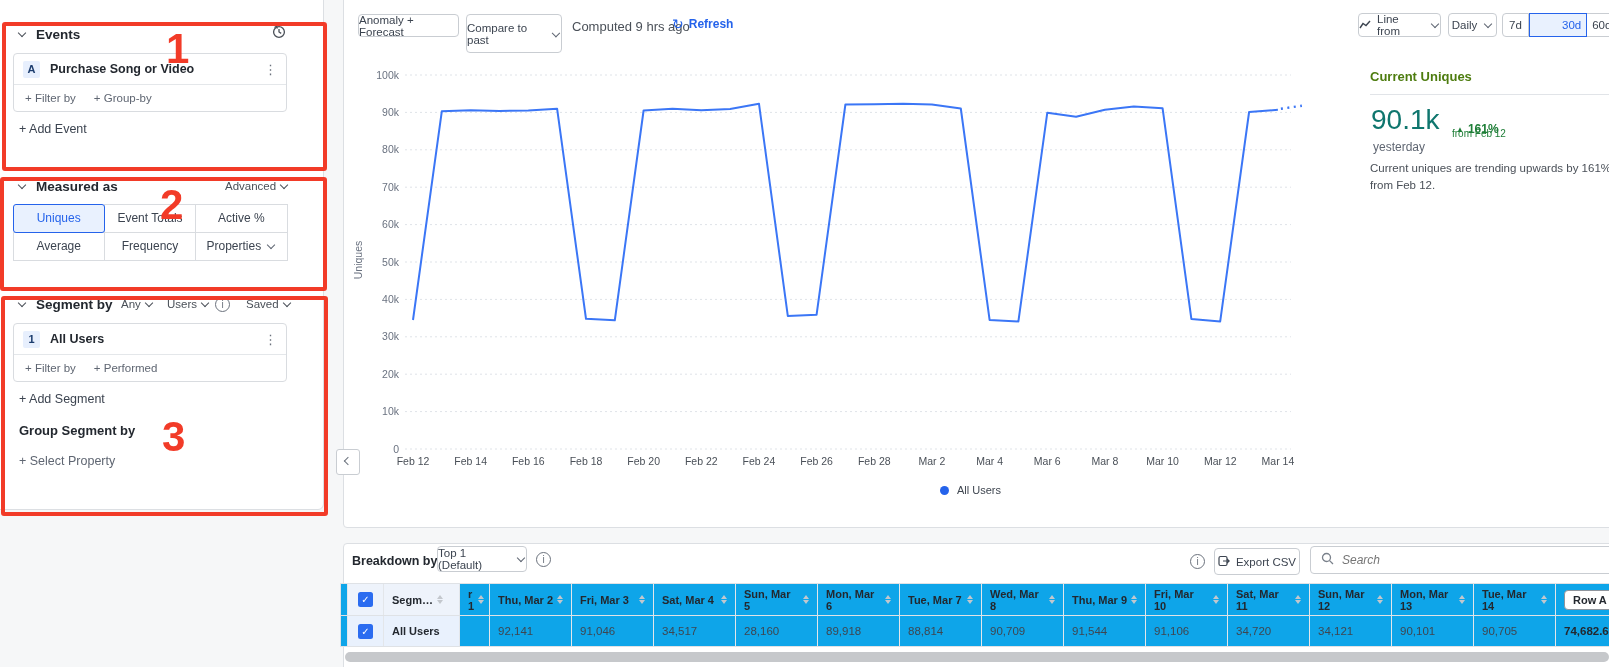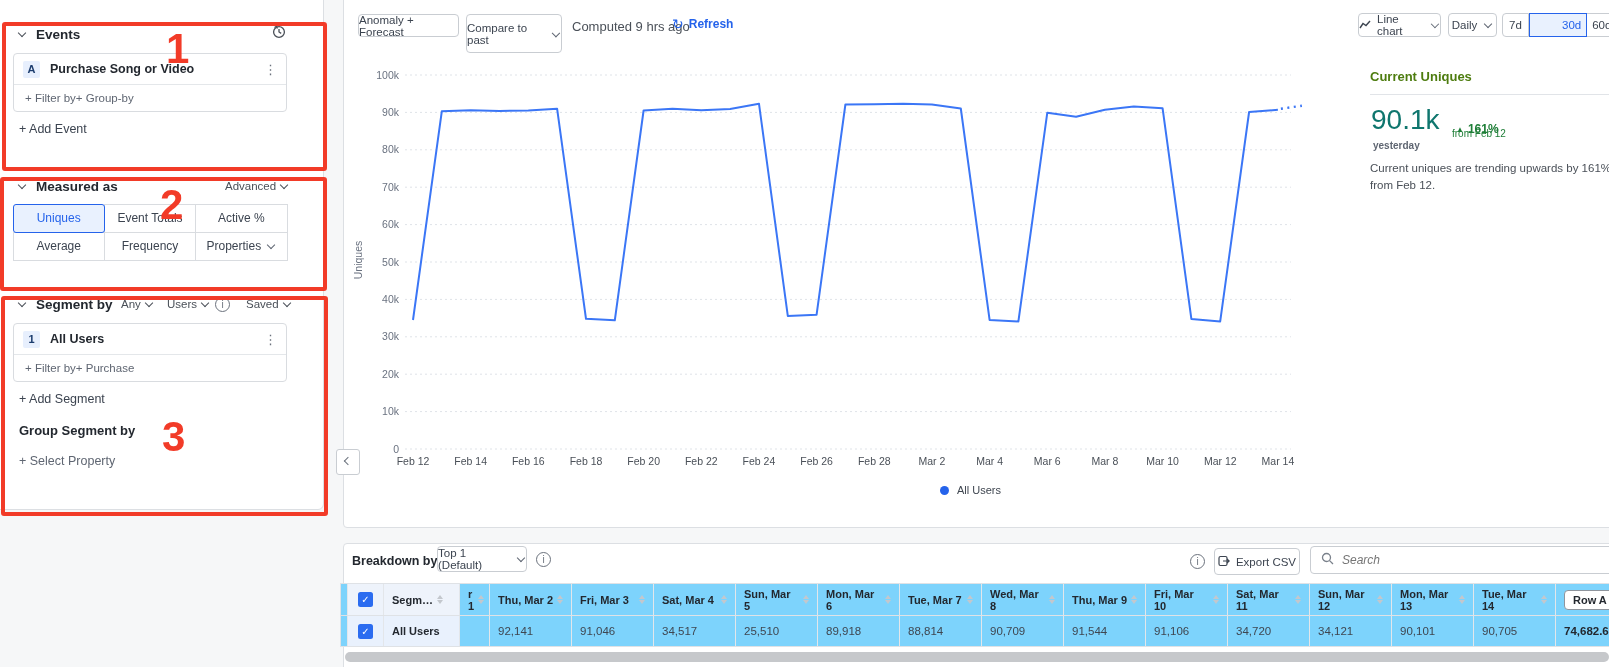--- a/index.html
+++ b/index.html
@@ -20,21 +20,21 @@
   .sec-head { position:absolute; left:26px; display:flex; align-items:center; gap:9px;
     font-size:13.5px; font-weight:bold; color:#23282f; }
   .sec-head .chev { color:#4a5058; margin-top:-2px; }
   .builder-card { position:absolute; left:22px; width:274px; background:#fff;
     border:1px solid #d9dce0; border-radius:4px; }
   .builder-row1 { display:flex; align-items:center; gap:10px; height:31px; padding:0 9px;
     border-bottom:1px solid #e4e7ea; }
   .badge { width:17px; height:17px; background:#e7effd; color:#1c3d6e; font-size:11px;
     font-weight:bold; display:flex; align-items:center; justify-content:center; border-radius:2px; }
   .builder-name { flex:1; font-size:12.5px; font-weight:bold; color:#23282f; }
-  .builder-row2 { display:flex; align-items:center; height:26px; padding:0 11px;
+  .builder-row2 { display:flex; align-items:center; gap:18px; height:26px; padding:0 11px;
     font-size:11.5px; color:#5f6672; }
   .link-plain { font-size:12.5px; color:#3c4450; }
   .gray-link { color:#5f6672; font-size:12.5px; }
 
   
   #measured-grid { position:absolute; left:22px; top:215px; width:274px;
     display:grid; grid-template-columns:1fr 1fr 1fr; }
   .mcell { height:29px; border:1px solid #d9dce0; margin:-0.5px; display:flex;
     align-items:center; justify-content:center; font-size:12px; color:#3c4450; background:#fff; gap:5px; }
   .mcell.selected { border:1.5px solid #2563eb; background:#e9f1fe; color:#2563eb; z-index:2; border-radius:3px; }
@@ -61,21 +61,21 @@
   #interval-group { position:absolute; left:1502px; top:13px; display:flex; }
   .seg-btn { min-width:27px; padding:0 5px; height:24px; display:flex; align-items:center; justify-content:center;
     background:#fff; border:1px solid #c9cdd2; border-left-width:0; font-size:11.5px; color:#3c4450; }
   .seg-btn:first-child { border-left-width:1px; border-radius:4px 0 0 4px; }
   .seg-btn.selected { border:1.5px solid #2563eb; background:#e9f1fe; color:#2563eb;padding-left:32px; }
 
   
   #cu-title { position:absolute; left:1370px; top:69px; font-size:13px; font-weight:bold; color:#4d7c0f; }
   #cu-divider { position:absolute; left:1370px; top:94px; width:260px; height:1px; background:#e1e4e8; }
   #cu-big { position:absolute; left:1371px; top:104px; font-size:28px; font-weight:normal; color:#0f766e; }
-  #cu-sub { position:absolute; left:1373px; top:140px; font-size:10px; color:#5f6672;font-weight:bold; }
+  #cu-sub { position:absolute; left:1373px; top:140px; font-size:12px; color:#5f6672; }
   #cu-delta { position:absolute; left:1456px; top:122px; font-size:12px; font-weight:bold; color:#1e7e37; display:flex; align-items:center; gap:4px;}
   #cu-delta .tri { font-size:8px; }
   #cu-from { position:absolute; left:1452px; top:128px; font-size:10px; color:#1e7e37; }
   #cu-desc { position:absolute; left:1370px; top:160px; width:248px; font-size:11.5px; color:#4a5058; line-height:1.45; }
 
   
   #legend { position:absolute; left:940px; top:484px; display:flex; align-items:center; gap:8px;
     font-size:11px; color:#3f4650; }
   #legend .dot { width:9px; height:9px; border-radius:50%; background:#2563eb; }
   #collapse-btn { position:absolute; left:336px; top:449px; width:24px; height:26px; background:#fff;
@@ -92,21 +92,21 @@
   #search-box { position:absolute; left:1310px; top:546px; width:310px; height:28px; background:#fff;
     border:1px solid #c9cdd2; border-radius:4px; display:flex; align-items:center; gap:8px; padding:0 10px; }
   #search-box input { border:none; outline:none; font-size:12px; font-style:italic; color:#7a818b;
     width:220px; font-family:"Liberation Sans", sans-serif; background:transparent; }
 
   
   #table-wrap { position:absolute; left:340px; top:583px; width:1269px; height:64px; overflow:hidden; }
   .trow { display:flex; width:1330px; height:32px; border-top:1px solid #dfe2e6; }
   .trow:last-child { border-bottom:1px solid #dfe2e6; }
   .tcell { flex:none; border-right:1px solid #e3e6ea; display:flex; align-items:center;
-    padding:0 8px; font-size:11.5px; color:#3f4650; background:#7dd3fc; }
+    padding:0 8px; font-size:11.5px; color:#3f4650; background:#0ea5e9; }
   .tcell.strip { width:8px; padding:0; border-left:1px solid #dfe2e6; }
   .tcell.cb { width:36px; justify-content:center; }
   .tcell.seg { width:76px; }
   .tcell.cut { width:30px; }
   .tcell.date { width:82px; justify-content:space-between; }
   .tcell.rowavg { width:110px; }
   .th { font-weight:bold; font-size:11px; color:#23282f; }
   .hdr .cb, .hdr .seg { background:#eef3fb; }
   .dr .cb, .dr .seg { background:#e9f1fd; }
   .checkbox { width:15px; height:15px; background:#2b6cf0; border-radius:2.5px; color:#fff;
@@ -188,21 +188,21 @@
     <span class="chev"></span>
   </div>
   <div class="builder-card" style="top:334px;">
     <div class="builder-row1">
       <span class="badge">1</span>
       <span class="builder-name">All Users</span>
       <span class="kebab">⋮</span>
     </div>
     <div class="builder-row2">
       <span>+ Filter by</span>
-      <span>+ Purchase</span>
+      <span>+ Performed</span>
     </div>
   </div>
   <div class="abs link-plain" style="left:28px; top:403px;">+ Add Segment</div>
   <div class="abs" style="left:28px; top:434px; font-size:13px; font-weight:bold; color:#23282f;">Group Segment by</div>
   <div class="abs gray-link" style="left:28px; top:465px;">+ Select Property</div>
 </div>
 
 <div class="redbox" style="left:2px; top:22px; width:325px; height:149px;"></div>
 <div class="redbox" style="left:0px; top:177px; width:327px; height:114px;"></div>
 <div class="redbox" style="left:1px; top:296px; width:327px; height:220px;"></div>
@@ -224,21 +224,21 @@
   <span class="ricon">↻</span>
   <span>Refresh</span>
 </div>
 
 <div class="btn" style="left:1358px; top:13px; width:83px; height:24px;">
   <span>
     <svg width="12" height="9" viewBox="0 0 12 9">
         <polyline points="1,8 4,3.5 7,5.5 11,1" fill="none" stroke="#3c4450" stroke-width="1.4"></polyline>
       </svg>
   </span>
-  <span>Line chart</span>
+  <span>Line from</span>
   <span class="chev"></span>
 </div>
 <div class="btn" style="left:1448px; top:13px; width:49px; height:24px;">
   <span>Daily</span>
   <span class="chev"></span>
 </div>
 <div id="interval-group">
     <div class="seg-btn">7d</div>
     <div class="seg-btn selected">30d</div>
     <div class="seg-btn">60d</div>
@@ -456,21 +456,21 @@
     </div>
     <div class="tcell seg" style="font-weight:bold; color:#23282f; font-size:11px;">
       <span>All Users</span>
     </div>
     <div class="tcell cut">
       <span></span>
     </div>
   <div class="tcell date">92,141</div>
       <div class="tcell date">91,046</div>
       <div class="tcell date">34,517</div>
-      <div class="tcell date">25,510</div>
+      <div class="tcell date">28,160</div>
       <div class="tcell date">89,918</div>
       <div class="tcell date">88,814</div>
       <div class="tcell date">90,709</div>
       <div class="tcell date">91,544</div>
       <div class="tcell date">91,106</div>
       <div class="tcell date">34,720</div>
       <div class="tcell date">34,121</div>
       <div class="tcell date">90,101</div>
       <div class="tcell date">90,705</div>
       <div class="tcell rowavg bold-val">74,682.6</div>

